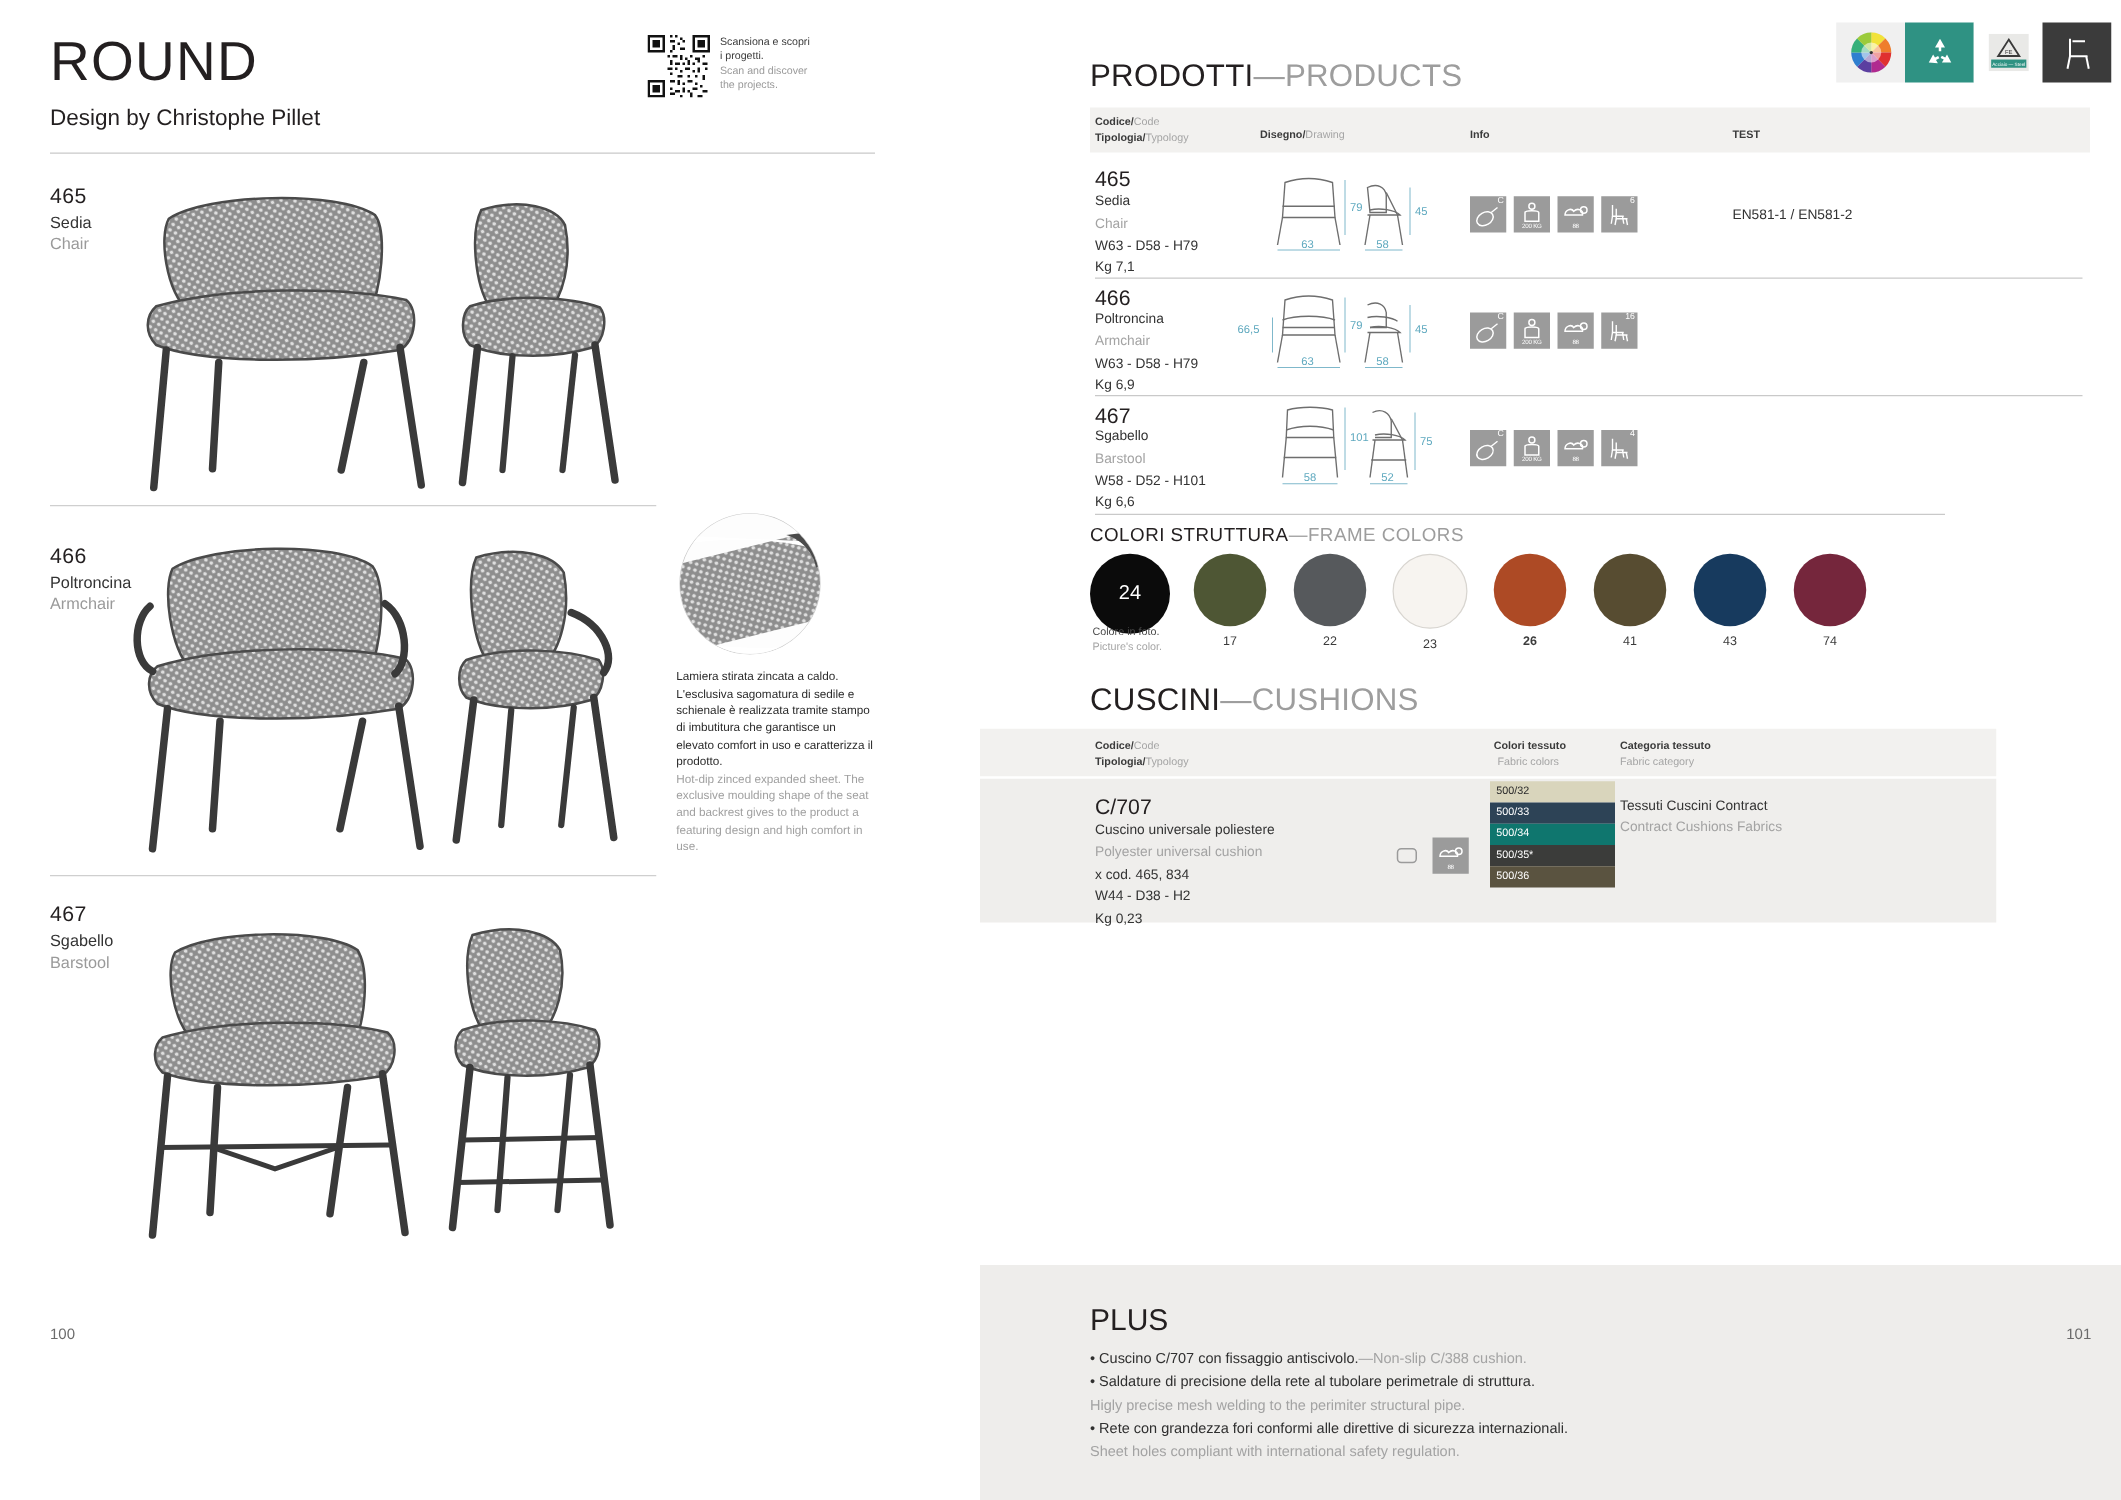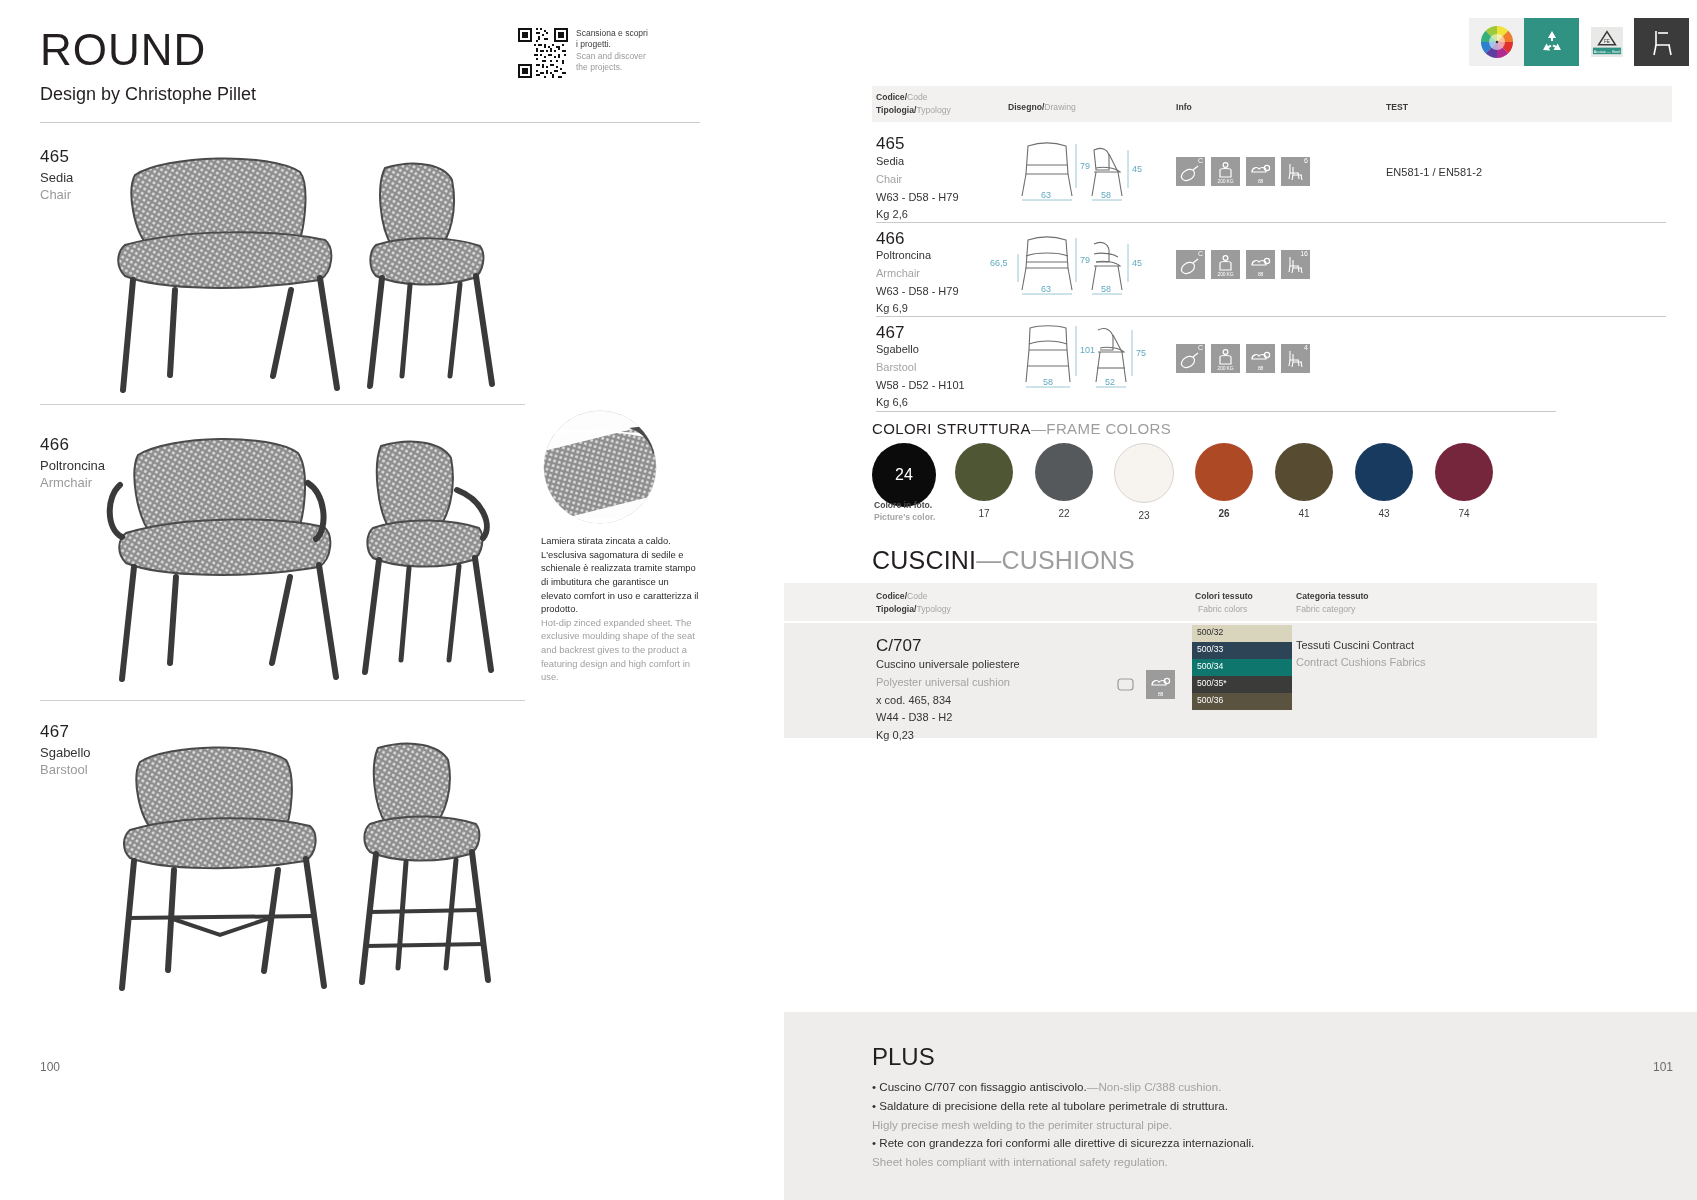--- a/index.html
+++ b/index.html
@@ -76,21 +76,21 @@
   .ico .lbl{position:absolute;left:0;right:0;bottom:2px;text-align:center;color:#fff;font-size:5px;letter-spacing:-.2px;}
 
   .test{position:absolute;font-size:11px;color:#333;}
 
   
   .swatches{position:absolute;display:flex;gap:0;}
   .sw-item{width:80px;text-align:center;position:relative;}
   .sw{width:58px;height:58px;border-radius:50%;margin:0 auto;display:flex;align-items:center;justify-content:center;color:#fff;font-size:16px;}
   .sw-lab{font-size:10px;color:#3b3b3b;margin-top:7px;}
   .sw-lab.bold{font-weight:700;}
-  .sw-note{position:absolute;left:874px;top:497px;font-size:8.6px;line-height:1.4;font-weight:bold;}
+  .sw-note{position:absolute;left:874px;top:497px;font-size:8.6px;line-height:1.4;}
   .sw-note .it{color:#4a4a4a;}
   .sw-note .en{color:#a5a5a5;}
 
   
   .cu-head{position:absolute;background:#f2f1ef;}
   .cu-body{position:absolute;background:#efeeec;}
   .fab{position:relative;width:100px;height:17px;}
   .fab .fl{position:absolute;left:5px;top:2px;font-size:8.6px;font-weight:400;}
 
   .cat-text{position:absolute;font-size:11px;line-height:1.5;}
@@ -354,20 +354,23 @@
       <div class="badge dark">
         <svg width="28" height="30" viewBox="0 0 28 30" fill="none" stroke="#ffffff" stroke-width="1.6">
           <path d="M8 4 L8 18 L22 18"></path>
           <path d="M8 18 L6 28"></path>
           <path d="M21 18 L23 28"></path>
           <path d="M10 6 L20 6"></path>
         </svg>
       </div>
     </div>
 
+    <div class="sec-head" style="left:24px;top:47px;">
+      <span class="it">PRODOTTI</span><span class="en">—</span><span class="en">PRODUCTS</span>
+    </div>
 
     <div class="tbl-head" style="left:24px;top:86px;width:800px;height:36px;"></div>
     <div class="th" style="left:28px;top:91px;">
       <div><b>Codice/</b><span>Code</span></div>
       <div><b>Tipologia/</b><span>Typology</span></div>
     </div>
     <div class="th" style="left:146px;top:101px;margin-left:14px;">
       <b>Disegno/</b><span>Drawing</span>
     </div>
     <div class="th" style="left:328px;top:101px;">
@@ -375,21 +378,21 @@
     </div>
     <div class="th" style="left:538px;top:101px;">
       <b>TEST</b>
     </div>
 
     <div class="pcode" style="left:28px;top:134px;">465</div>
     <div class="pinfo" style="left:28px;top:153px;">
       <div class="it">Sedia</div>
       <div class="en">Chair</div>
       <div class="it">W63 - D58 - H79</div>
-      <div class="it">Kg 2,6</div>
+      <div class="it">Kg 7,1</div>
     </div>
     <svg style="position:absolute;left:162px;top:138px;" width="140" height="68" viewBox="0 0 140 68">
       <g fill="none" stroke="#6e6e6e" stroke-width="1.1">
         <path d="M18 8 C30 4 44 4 56 8 L58 36 L16 36 Z"></path>
         <path d="M16 27 L58 27"></path>
         <path d="M16 36 L12 58"></path>
           <path d="M58 36 L62 58"></path>
         <path d="M84 12 C92 8 98 12 99 18 L99 32 L86 32 Z"></path>
         <path d="M86 30 C94 28 106 30 110 34 L84 34"></path>
         <path d="M86 34 L82 58"></path>

